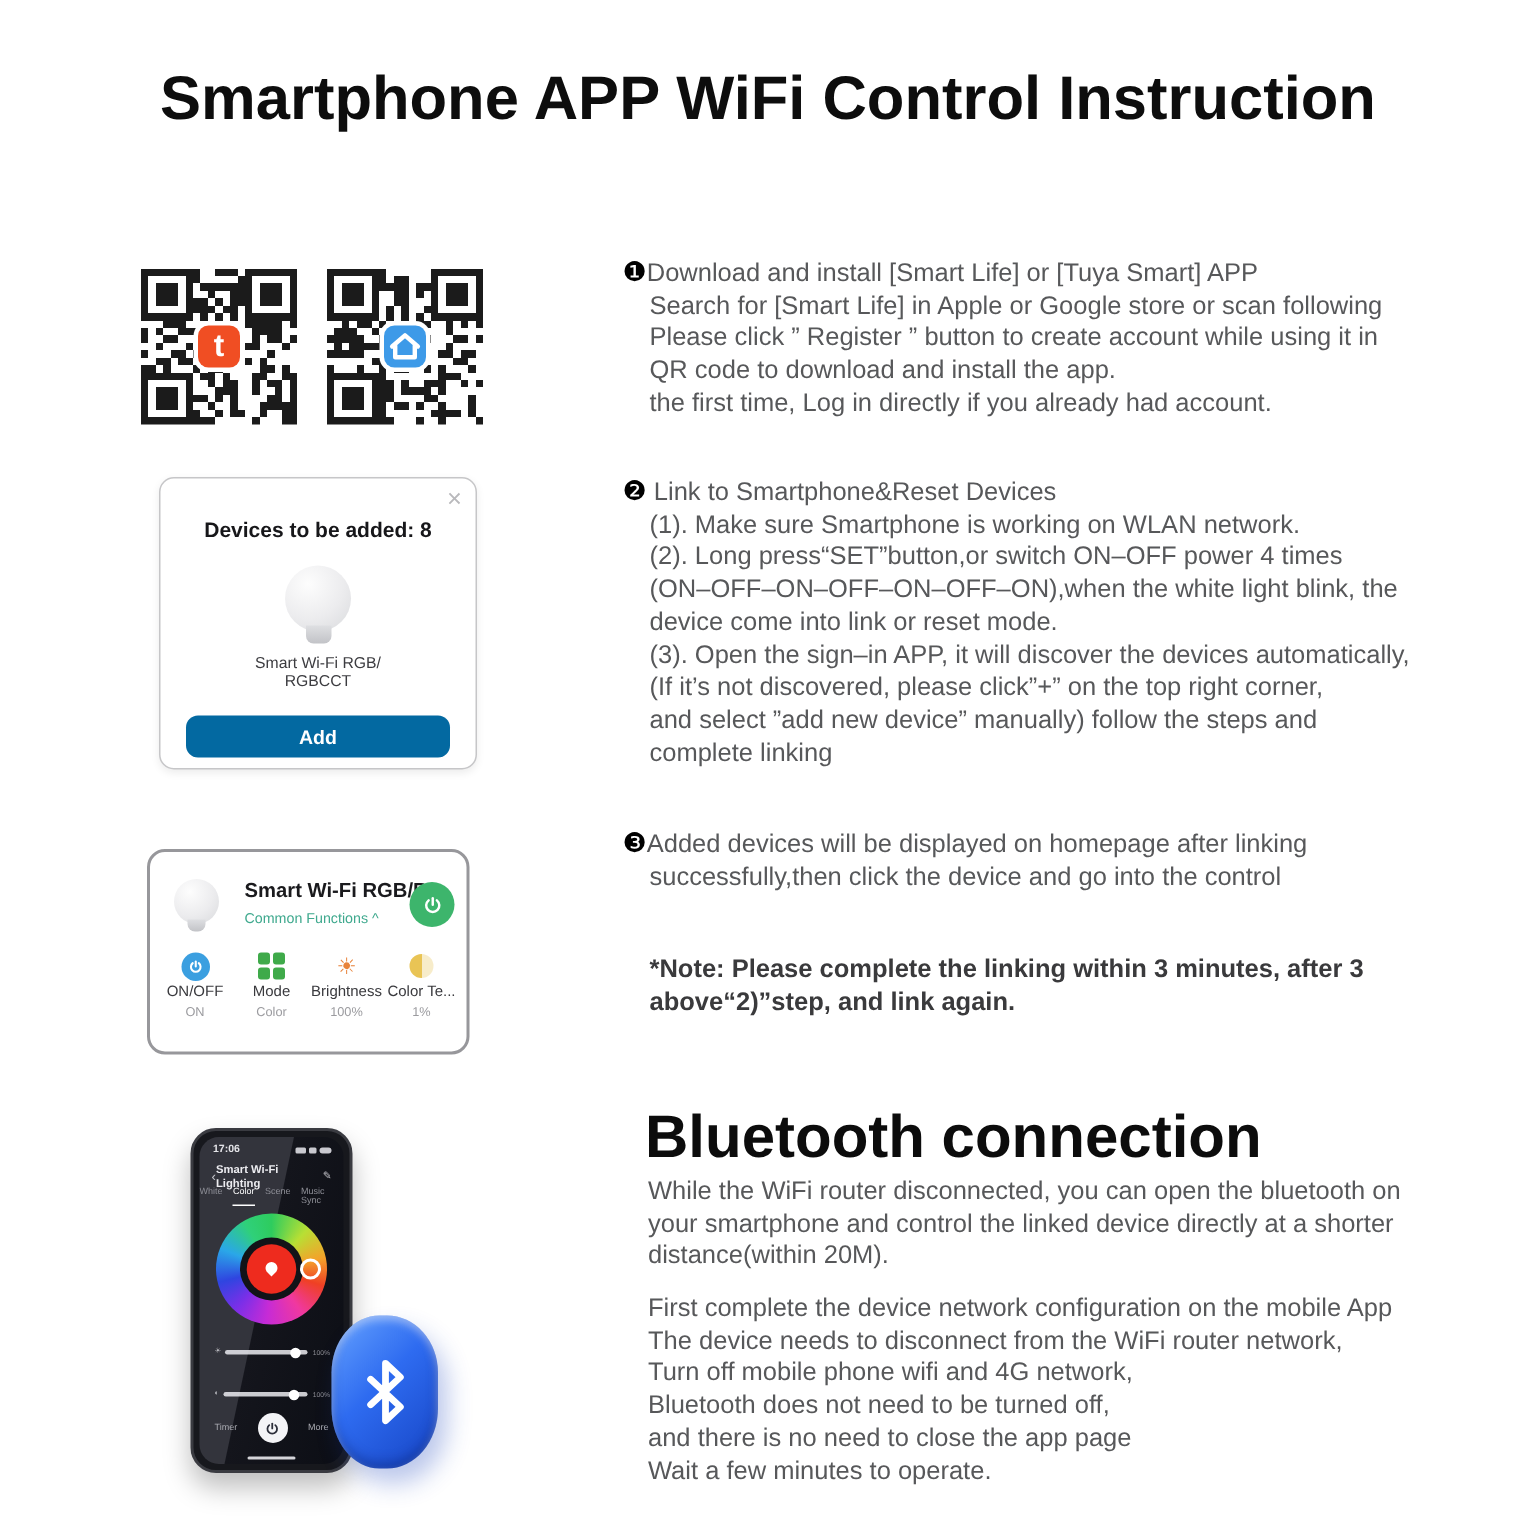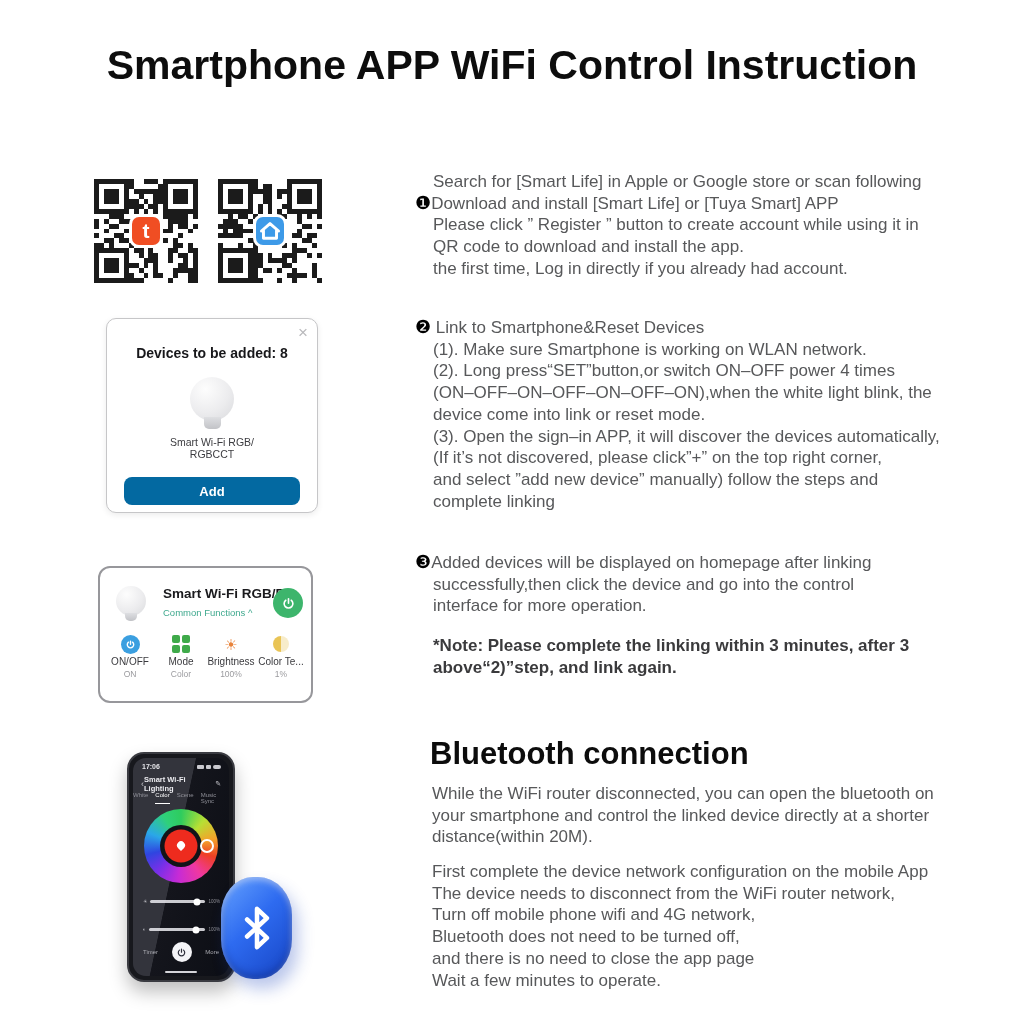--- a/index.html
+++ b/index.html
@@ -8,21 +8,21 @@
   .abs{position:absolute;}
 
   
   .title{top:42px;left:0;width:100%;text-align:center;font-size:41px;font-weight:bold;color:#0d0d0d;letter-spacing:0;}
 
   
   .txt{font-size:17px;line-height:21.7px;color:#57585a;width:545px;}
   .stepnum{font-size:18px;color:#000;}
   .line.cont{padding-left:18px;}
   .note{font-weight:bold;color:#3a3a3c;}
-  .bt-heading{font-size:31px;font-weight:bold;color:#0c0c0c;}
+  .bt-heading{font-size:40px;font-weight:bold;color:#0c0c0c;}
 
   
   .qr{width:104px;height:104px;top:179px;}
   .qr svg{width:104px;height:104px;display:block;}
   .qr-logo{position:absolute;left:50%;top:50%;transform:translate(-50%,-50%);
            width:28px;height:28px;border-radius:7px;box-shadow:0 0 0 3px #fff;
            display:flex;align-items:center;justify-content:center;}
   .qr-logo.tuya{background:#f04e23;}
   .qr-logo.tuya span{color:#fff;font-size:21px;font-weight:bold;line-height:1;margin-top:-2px;}
   .qr-logo.sl{background:#3d9ae8;}
@@ -405,22 +405,22 @@
         <rect x="2" y="16" width="3" height="3"></rect>
       </svg>
     <div class="qr-logo sl">
       <svg width="17" height="16" viewBox="0 0 18 16">
           <path d="M3.5 8 L9 3.2 L14.5 8 M4.8 7.6 V12.6 H13.2 V7.6" fill="none" stroke="#fff" stroke-width="1.9" stroke-linecap="round" stroke-linejoin="round"></path>
         </svg>
     </div>
   </div>
 
   <div class="abs txt" style="left:415px;top:171px;">
+    <div class="line"><span class="stepnum">❶</span><span>Download and install [Smart Life] or [Tuya Smart] APP</span></div>
     <div class="line cont">Search for [Smart Life] in Apple or Google store or scan following</div>
-    <div class="line"><span class="stepnum">❶</span><span>Download and install [Smart Life] or [Tuya Smart] APP</span></div>
     <div class="line cont">Please click ” Register ” button to create account while using it in</div>
     <div class="line cont">QR code to download and install the app.</div>
     <div class="line cont">the first time, Log in directly if you already had account.</div>
   </div>
 
   <div class="abs popup">
     <span class="close">×</span>
     <div class="ptitle">Devices to be added: 8</div>
     <div class="abs bulb">
         <div class="globe"></div>
@@ -494,21 +494,20 @@
           <span class="ic-ct"></span>
         </div>
       <div class="clabel">Color Te...</div>
       <div class="cvalue">1%</div>
     </div>
   </div>
 
   <div class="abs txt" style="left:415px;top:552px;">
     <div class="line"><span class="stepnum">❸</span><span>Added devices will be displayed on homepage after linking</span></div>
     <div class="line cont">successfully,then click the device and go into the control</div>
-    <div class="line cont">interface for more operation.</div>
   </div>
 
   <div class="abs txt note" style="left:433px;top:635px;">
     <div>*Note: Please complete the linking within 3 minutes, after 3</div>
     <div>above“2)”step, and link again.</div>
   </div>
 
   <div class="abs bt-heading" style="left:430px;top:736px;">Bluetooth connection</div>
   <div class="abs txt" style="left:432px;top:783px;">
     <div>While the WiFi router disconnected, you can open the bluetooth on</div>

